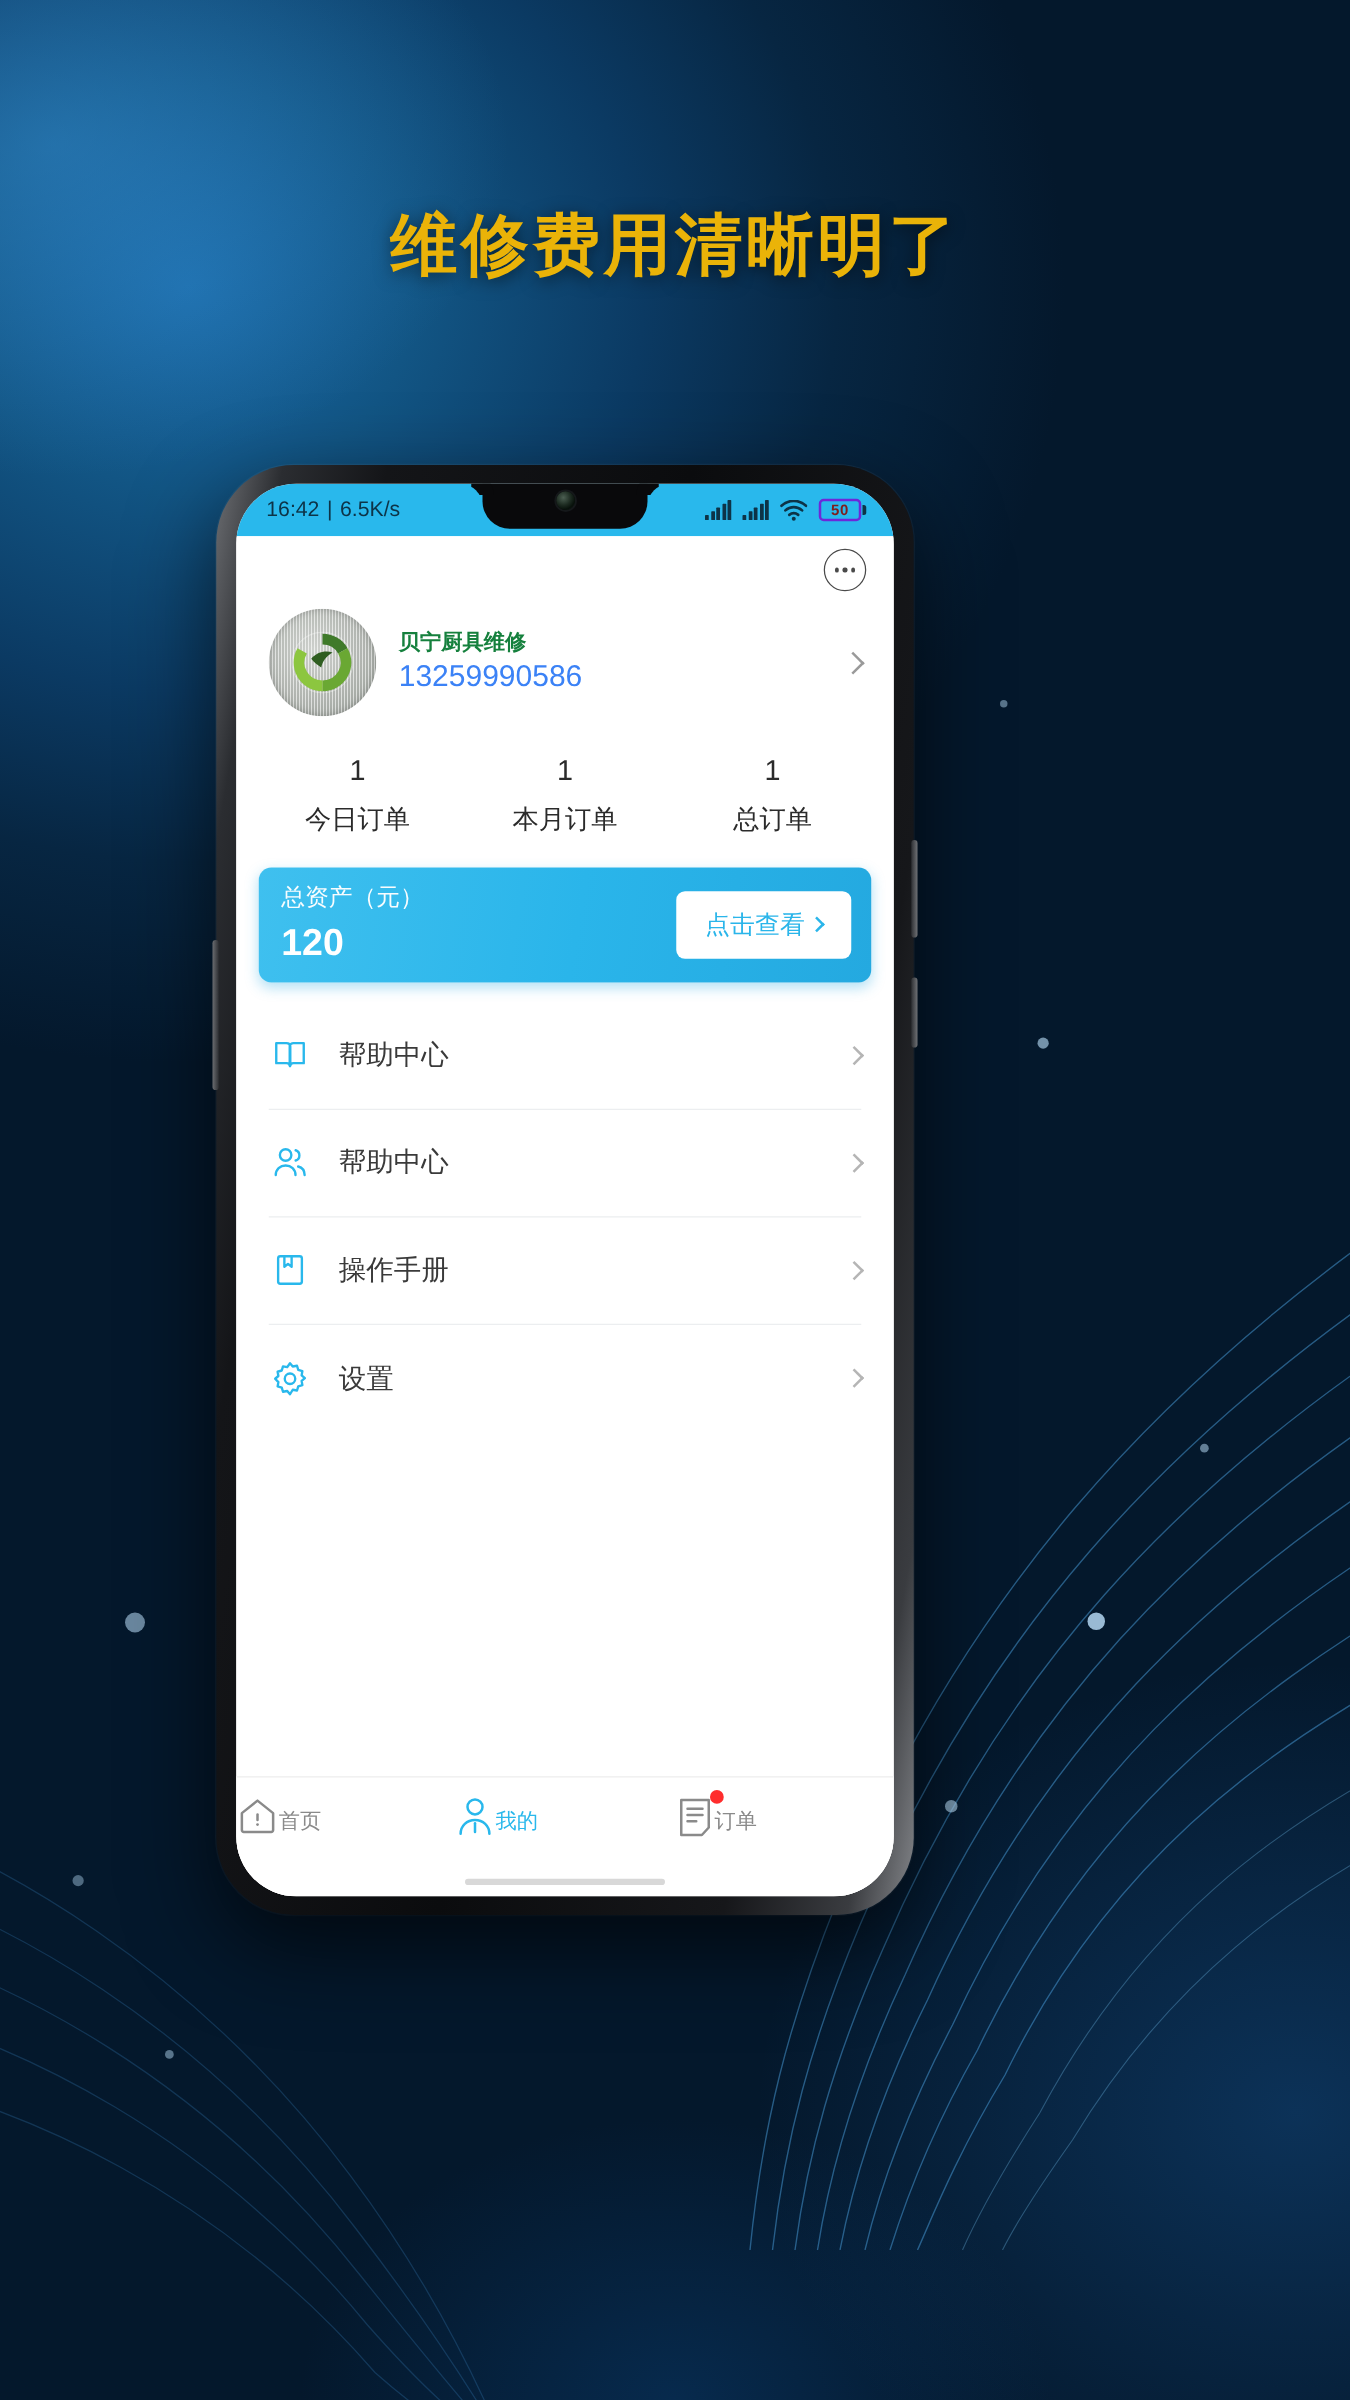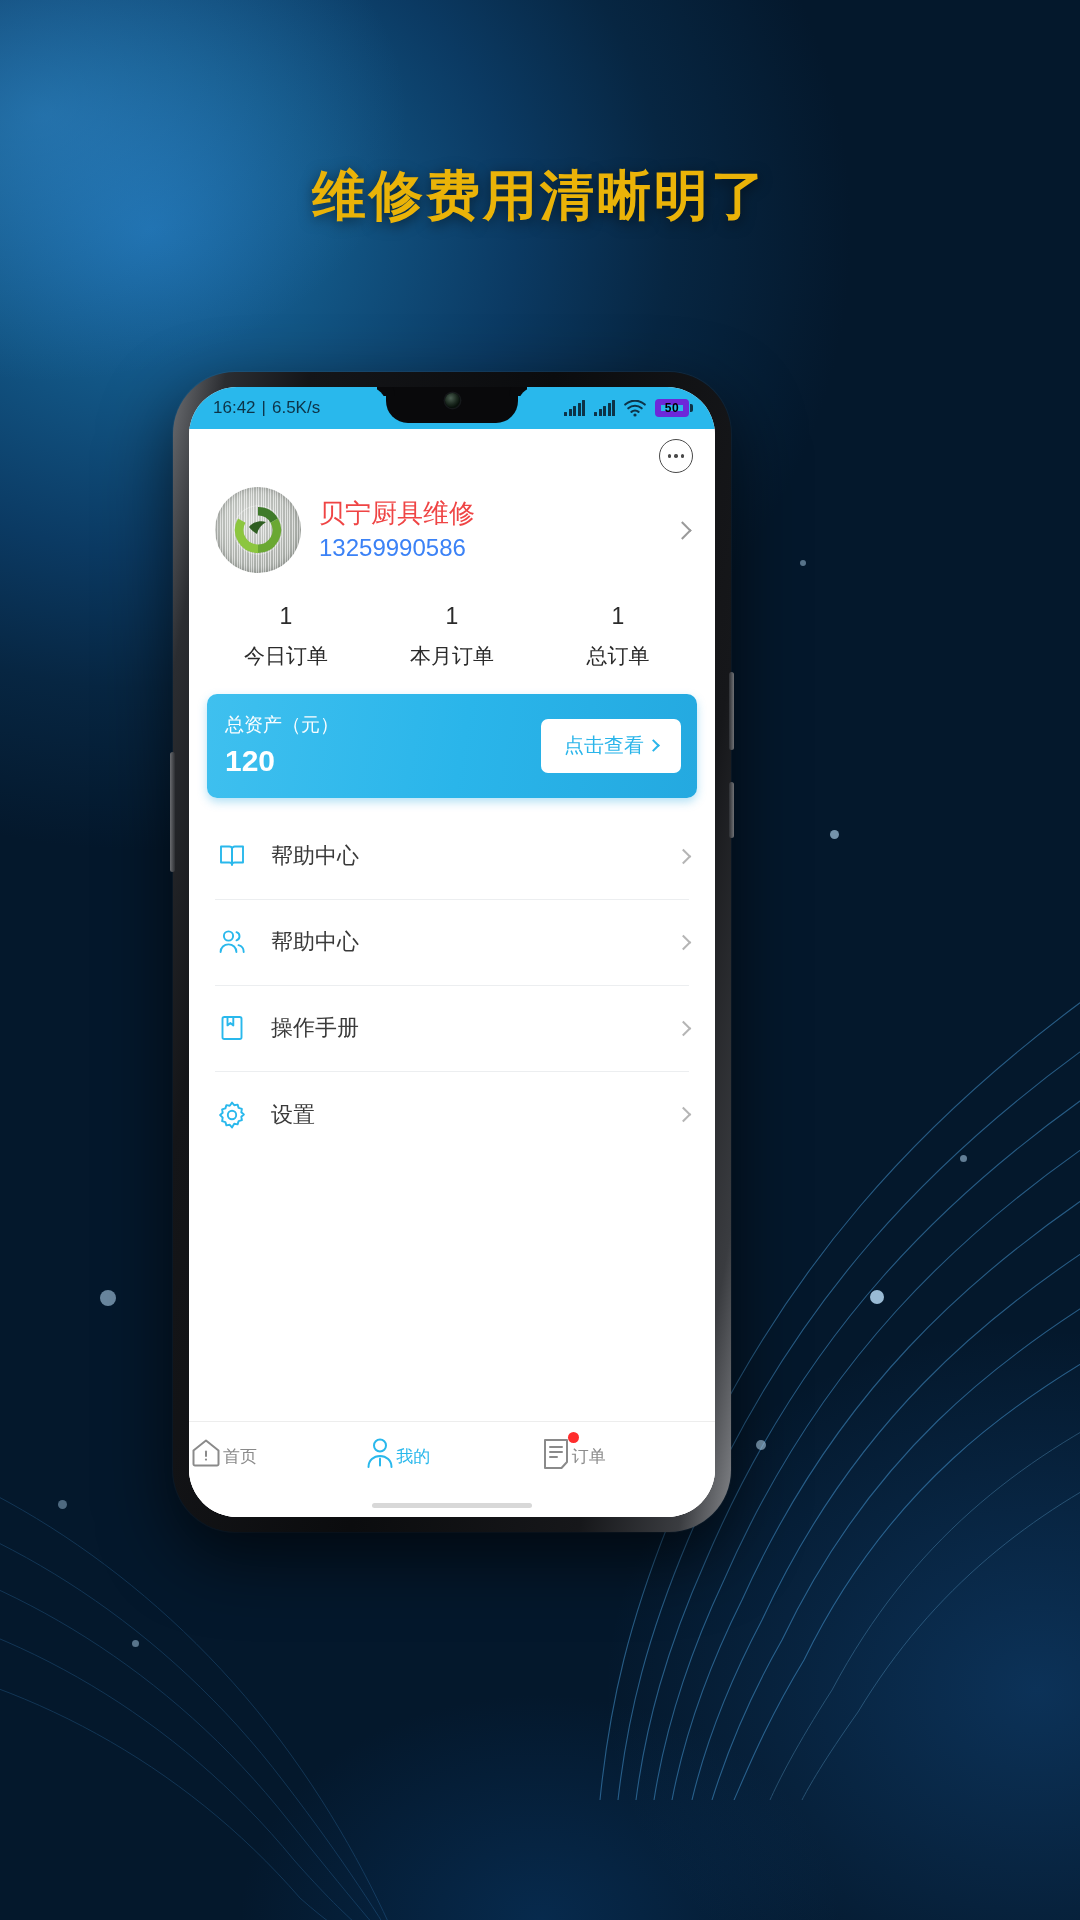--- a/index.html
+++ b/index.html
@@ -76,22 +76,22 @@
   #sb-right { display:flex; align-items:center; gap:9px; z-index:3; padding-right:4px;}
   .bars { display:flex; align-items:flex-end; gap:1.5px; height:15px; }
   .bars i { display:block; width:3px; background:#0d3347; border-radius:.5px; }
   .bars i:nth-child(1){height:4px}.bars i:nth-child(2){height:7px}
   .bars i:nth-child(3){height:10px}.bars i:nth-child(4){height:13px}
   .bars i:nth-child(5){height:16px}
   #battery {
     display:flex; align-items:center;
   }
   #batt-body {
-    width:34px; height:18px; border:6px solid #6d28d9; border-radius:4px;
-    font-size:12px; font-weight:bold; color:#000000;
+    width:34px; height:18px; border:2px solid #6d28d9; border-radius:4px;
+    font-size:12px; font-weight:bold; color:#7f1d1d;
     display:flex; align-items:center; justify-content:center; letter-spacing:.5px;
   }
   #batt-tip { width:3px; height:8px; background:#0d3347; border-radius:0 2px 2px 0; margin-left:1px; }
   
   #notch {
     position:absolute; left:50%; transform:translateX(-50%); top:0;
     width:132px; height:36px; background:#09090b;
     border-radius:0 0 22px 22px; z-index:4;
     display:flex; align-items:flex-start; justify-content:center;
   }
@@ -123,38 +123,38 @@
     width:86px; height:86px; border-radius:50%; flex:0 0 auto;
     background:
       radial-gradient(circle at 50% 50%, rgba(255,255,255,0) 38%, rgba(255,255,255,.35) 40%, rgba(255,255,255,0) 41%),
       repeating-linear-gradient(90deg, rgba(255,255,255,.55) 0 1px, rgba(0,0,0,.05) 1px 2.4px),
       radial-gradient(circle at 42% 38%, #d9dcd8 0%, #b9bdb8 55%, #9aa09a 100%);
     position:relative; overflow:hidden;
     box-shadow:inset 0 0 6px rgba(0,0,0,.2);
   }
   #avatar svg { position:absolute; left:14px; top:14px; }
   #pinfo { margin-left:18px; flex:1; min-width:0; }
-  #pname { font-size:26px; font-weight:normal; color:#ef4444; line-height:1.25; }
+  #pname { font-size:17px; font-weight:bold; color:#15803d; line-height:1.25; }
   #pphone { font-size:24px; color:#3b82f6; margin-top:4px; line-height:1.2; }
   .chev-r {
     width:13px; height:13px; border-right:2.4px solid #9a9a9a; border-top:2.4px solid #9a9a9a;
     transform:rotate(45deg); flex:0 0 auto;
   }
   .chev-sm {
     width:11px; height:11px; border-right:2px solid #b5b5b5; border-top:2px solid #b5b5b5;
     transform:rotate(45deg); flex:0 0 auto;
   }
 
   #stats { display:flex; margin-top:30px; padding:0 14px; }
   .stat { flex:1; text-align:center; }
   .stat-num { font-size:23px; color:#2b2b2b; line-height:1.2; }
   .stat-lab { font-size:21px; color:#2b2b2b; margin-top:12px; line-height:1.2; }
 
   #asset {
-    margin:26px 18px 0 18px; height:104px; border-radius:10px;
+    margin:26px 18px 0 18px; height:92px; border-radius:10px;
     background:linear-gradient(100deg,#3fc0ef 0%,#2ab5ea 52%,#24a9e0 100%);
     display:flex; align-items:center; justify-content:space-between;
     padding:0 16px 0 18px;
     box-shadow:0 4px 10px rgba(40,170,225,.35);
   }
   #asset-left { color:#fff; }
   #asset-title { font-size:19px; opacity:.97; line-height:1.2; }
   #asset-value { font-size:30px; font-weight:bold; margin-top:7px; line-height:1.1; }
   #asset-btn {
     background:#fff; color:#2ab5ea; border-radius:7px;

